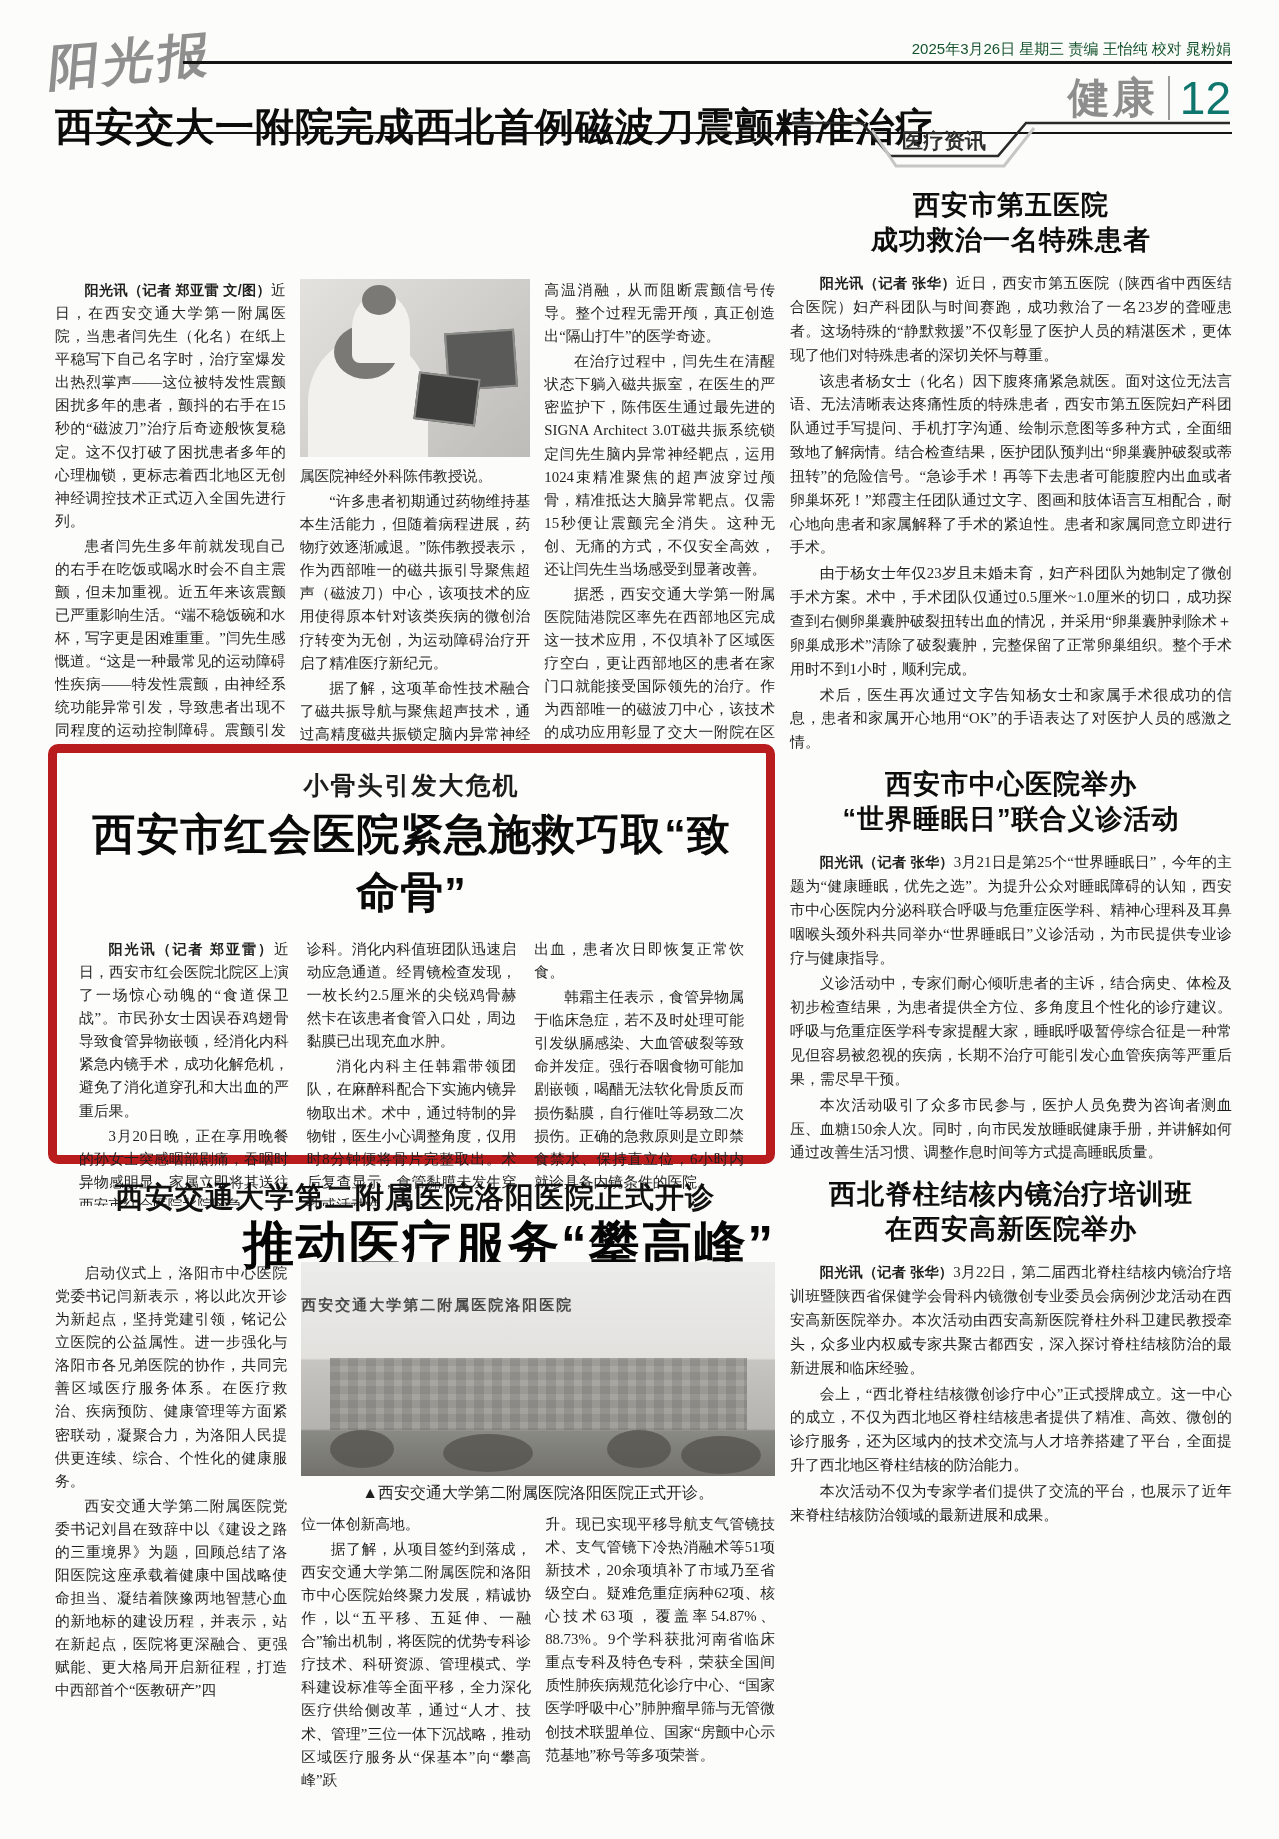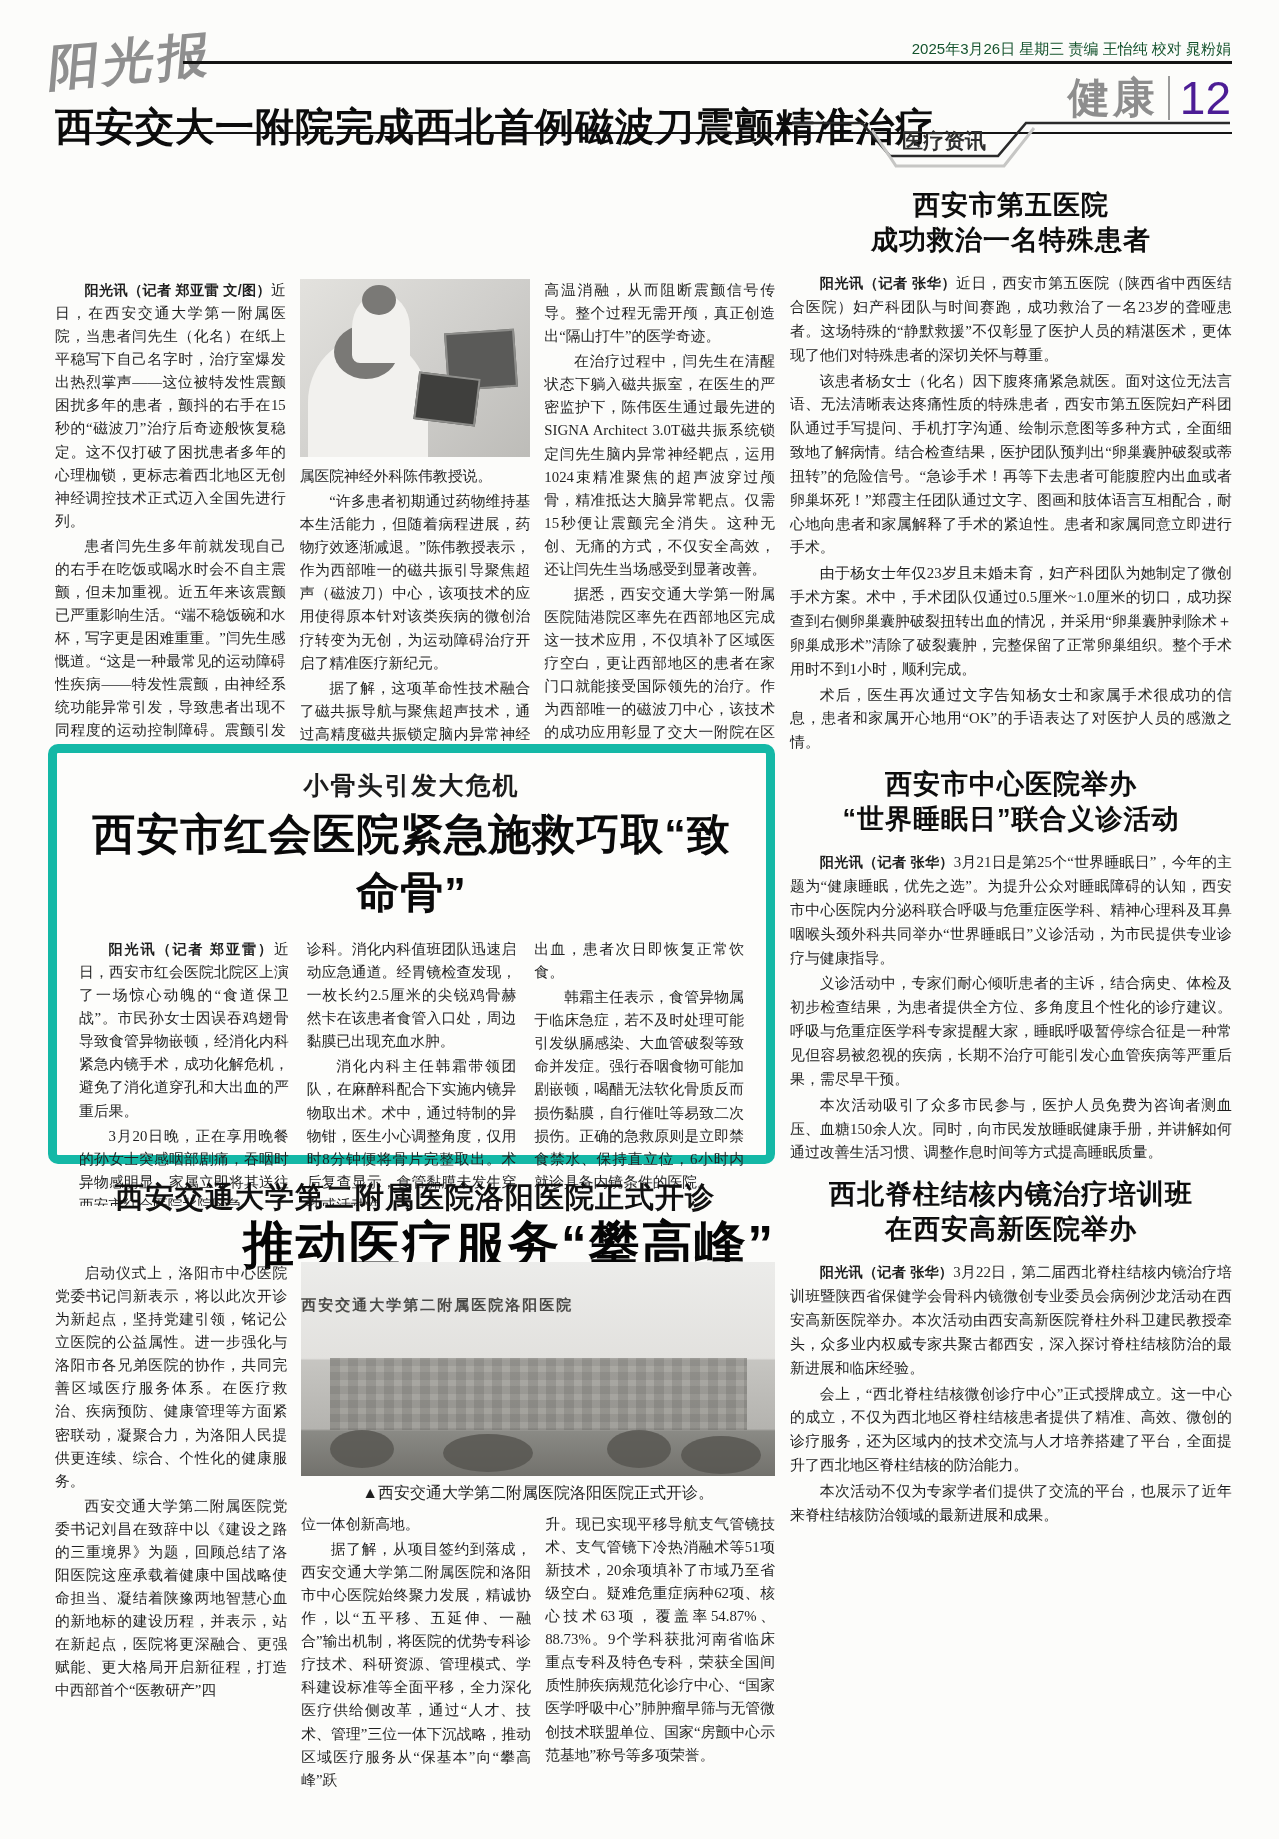--- a/index.html
+++ b/index.html
@@ -8,21 +8,21 @@
   .sans{font-family:"Liberation Sans","DejaVu Sans",sans-serif;}
 
   
   .logo{position:absolute;left:50px;top:28px;font-size:50px;color:#8f8f8f;
         transform:skewX(-10deg) rotate(-5deg);font-weight:700;letter-spacing:4px;}
   .dateline{position:absolute;right:48px;top:40px;font-size:15px;color:#14532d;}
   .ruleA{position:absolute;left:183px;right:47px;top:61px;height:3px;background:#141414;}
   .sectionwrap{position:absolute;right:48px;top:70px;display:flex;align-items:center;gap:10px;color:#8d8d8d;}
   .sectionwrap .sec{font-size:42px;font-weight:700;letter-spacing:3px;}
   .sectionwrap .bar{width:2px;height:44px;background:#9a9a9a;}
-  .sectionwrap .pg{font-size:46px;font-weight:400;color:#4c1d95;}
+  .sectionwrap .pg{font-size:46px;font-weight:400;color:#0f766e;}
   .ruleB{position:absolute;left:68px;right:47px;top:132px;height:2px;background:#141414;}
 
   
   p{margin:0 0 2px 0;text-indent:2em;font-size:14.8px;line-height:1.56;text-align:justify;}
   p.cont{text-indent:0;}
   p strong{font-family:"Liberation Sans","DejaVu Sans",sans-serif;font-size:14.2px;}
 
   
   .a1-kicker{position:absolute;left:55px;top:100px;width:720px;text-align:center;
              font-size:39px;font-weight:900;color:#0c0c0c;letter-spacing:1px;white-space:nowrap;}
@@ -30,21 +30,21 @@
                font-size:65px;font-weight:900;color:#050505;letter-spacing:3px;}
   .a1-body{position:absolute;left:55px;top:279px;width:720px;height:462px;display:flex;gap:14px;}
   .col{flex:1;min-width:0;overflow:hidden;}
   .photo1{height:178px;margin-bottom:8px;background:linear-gradient(135deg,#e3e2de 0%,#cfcecb 55%,#bdbcb8 100%);position:relative;overflow:hidden;}
   .photo1 .mon{position:absolute;background:#5a5a58;border:2px solid #8d8d8a;}
   .photo1 .fig{position:absolute;border-radius:50% 50% 8px 8px;background:#f2f1ee;}
   .photo1 .hair{position:absolute;border-radius:50%;background:#7a7976;}
 
   
   .redbox{position:absolute;left:48px;top:744px;width:727px;height:420px;box-sizing:border-box;
-          border:9px solid #14b8a6;border-radius:10px;background:#fdfdfb;padding:16px 22px 8px;}
+          border:9px solid #b91c1c;border-radius:10px;background:#fdfdfb;padding:16px 22px 8px;}
   .rb-kicker{text-align:center;font-size:25px;font-weight:700;color:#1d1d1d;letter-spacing:2px;}
   .rb-headline{text-align:center;font-size:43px;font-weight:900;color:#0a0a0a;letter-spacing:1px;margin-top:4px;}
   .rb-body{display:flex;gap:18px;margin-top:16px;height:268px;overflow:hidden;}
 
   
   .a3-kicker{position:absolute;left:55px;top:1178px;width:720px;text-align:center;
              font-size:29px;font-weight:800;color:#101010;letter-spacing:1px;white-space:nowrap;}
   .a3-headline{position:absolute;left:55px;top:1211px;width:720px;text-align:right;
                font-size:51px;font-weight:900;color:#050505;letter-spacing:2px;}
   .a3-body{position:absolute;left:55px;top:1262px;width:720px;height:545px;display:flex;gap:14px;}

